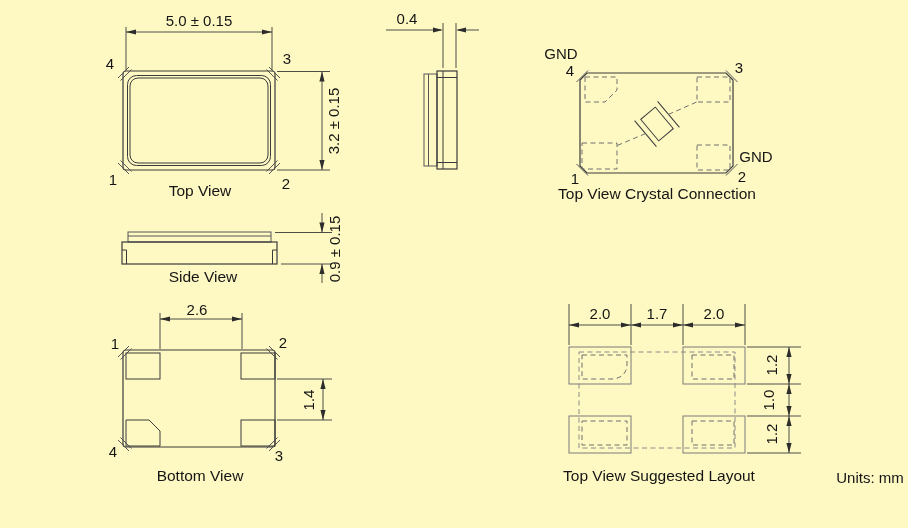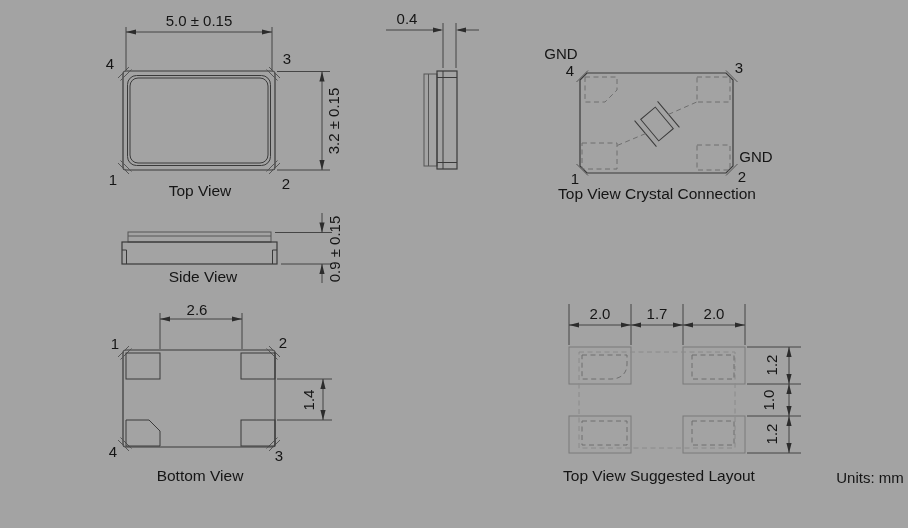--- a/index.html
+++ b/index.html
@@ -1,16 +1,16 @@
 <!DOCTYPE html>
 <html><head>
 <meta charset="utf-8">
 <style>
   html,body{margin:0;padding:0;background:#ffffff;}
-  .canvas{position:relative;width:908px;height:528px;background:#a3a3a3;overflow:hidden;}
+  .canvas{position:relative;width:908px;height:528px;background:#fef9c3;overflow:hidden;}
   svg text{font-family:"Liberation Sans", sans-serif;font-size:15px;fill:#151515;}
   svg text.caption{font-size:15.5px;}
   svg .ln{stroke:#3a3a3a;stroke-width:1;fill:none;}
   svg .ln2{stroke:#565656;stroke-width:1;fill:none;}
   svg .pkg{stroke:#3a3a3a;stroke-width:1.2;fill:none;}
   svg .padgray{stroke:#7a7a7a;stroke-width:1;fill:none;}
   svg .dash{stroke:#8a8a8a;stroke-width:1;fill:none;stroke-dasharray:5,3.5;}
   svg .dashd{stroke:#6f6f6f;stroke-width:1;fill:none;stroke-dasharray:5,3.5;}
   svg .dim{stroke:#3a3a3a;stroke-width:0.9;fill:none;}
   svg .arw{fill:#2c2c2c;stroke:none;}

